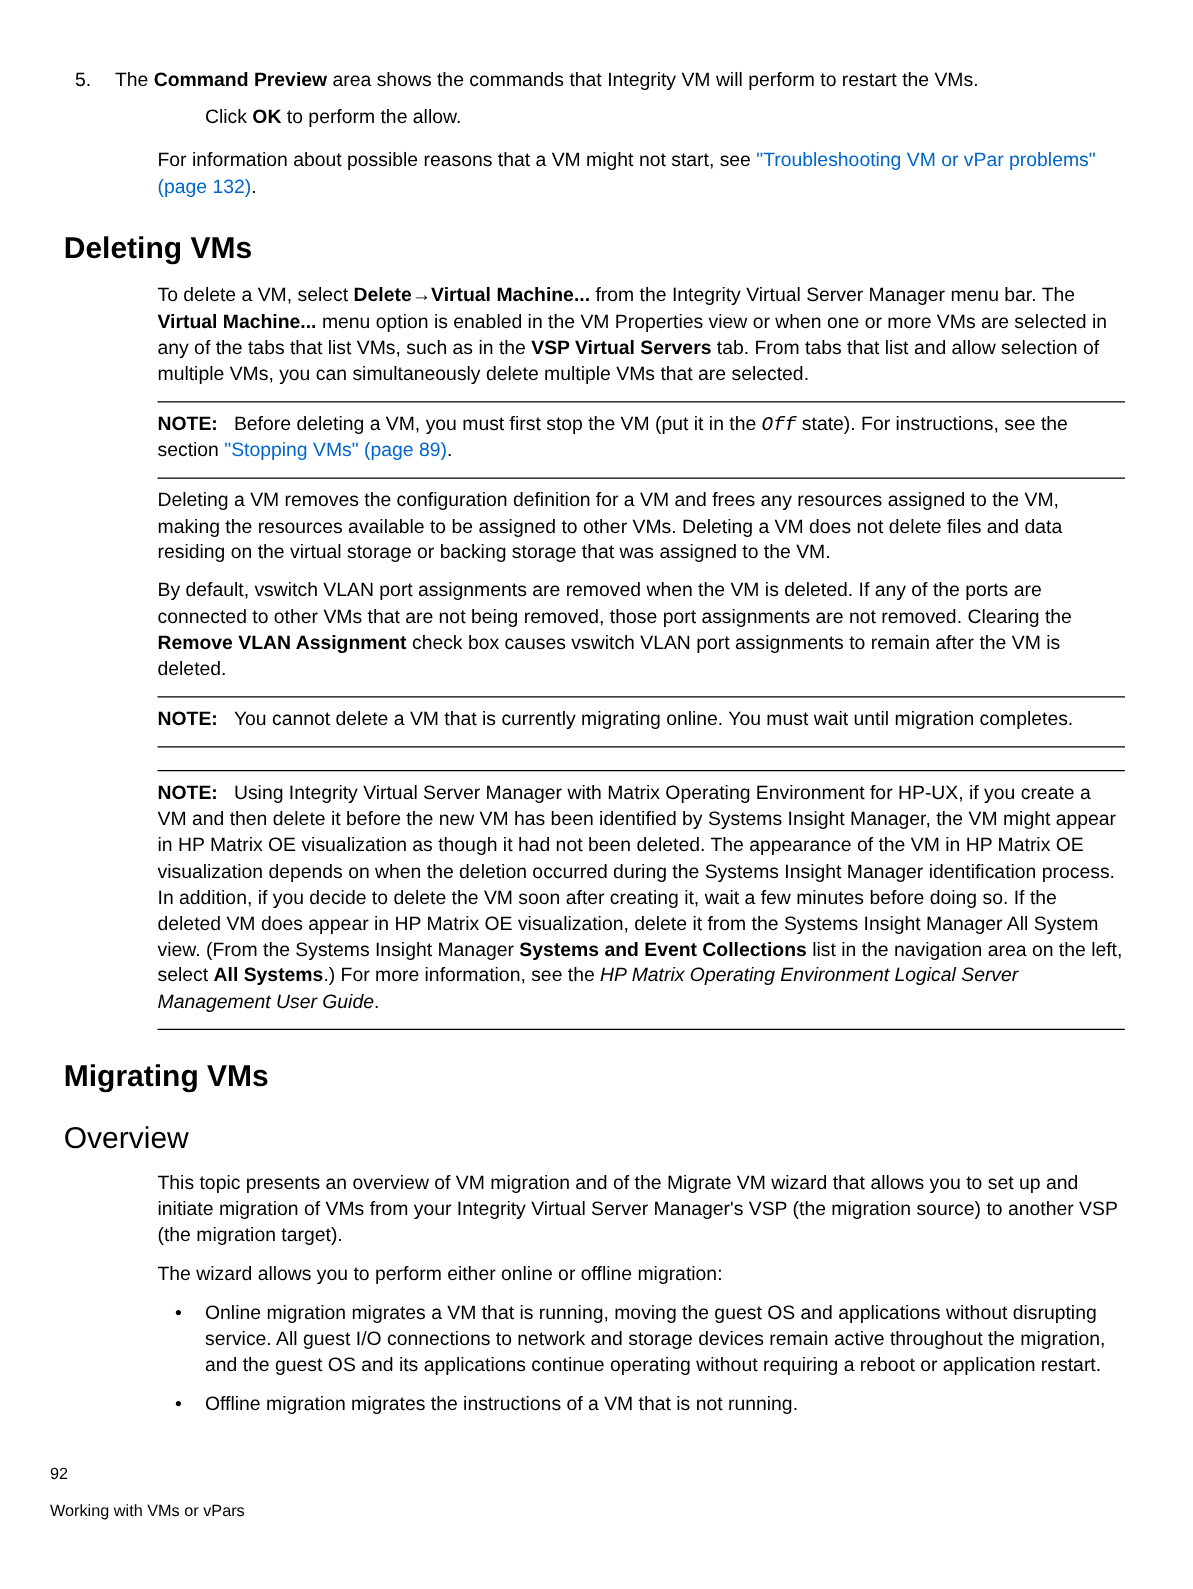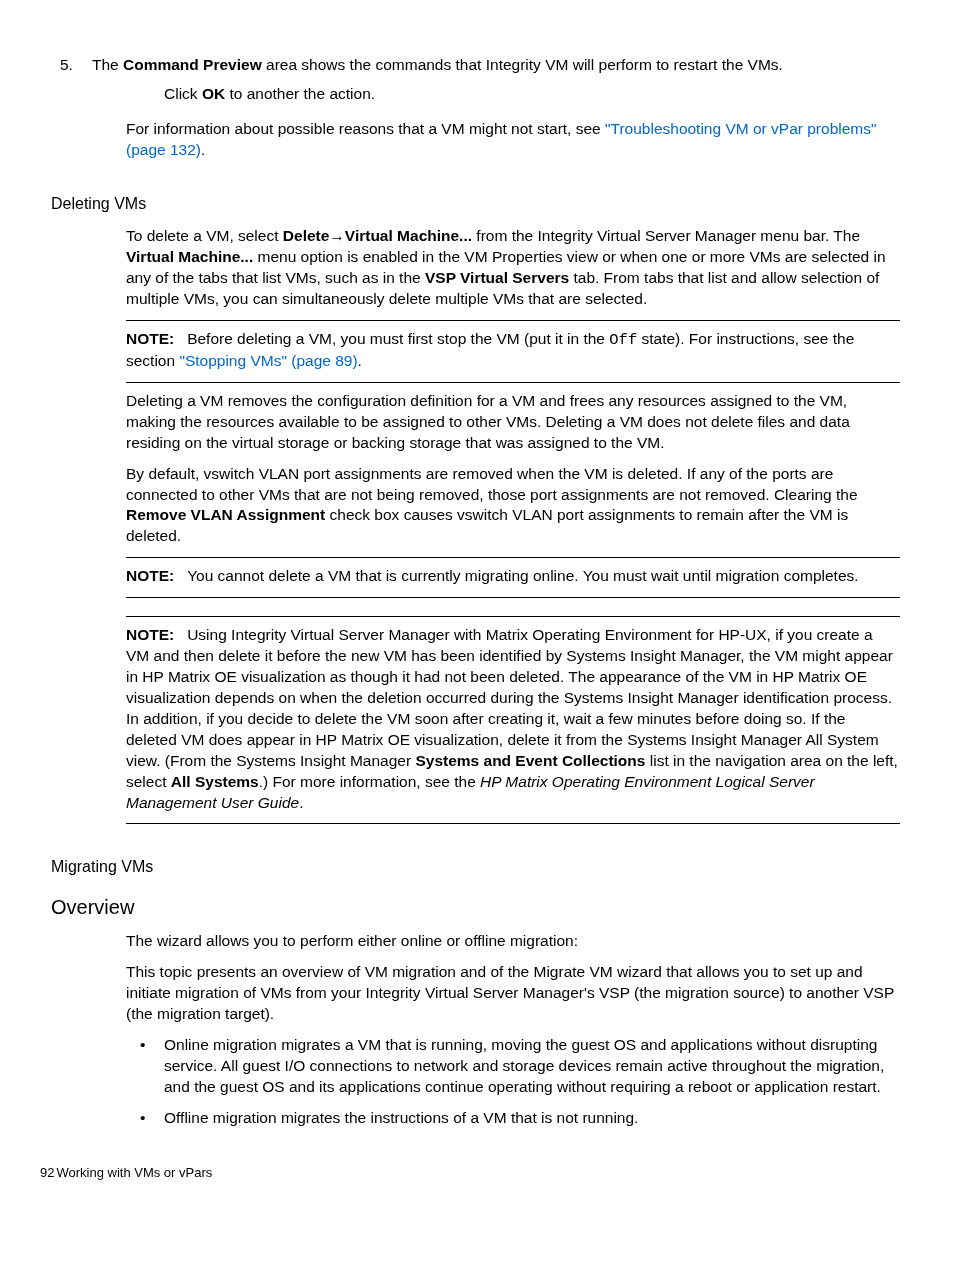--- a/index.html
+++ b/index.html
@@ -13,66 +13,67 @@
     padding: 55px 54px 40px 54px;
   }
   .step-row { display: flex; margin-bottom: 6px; }
   .step-num { width: 38px; flex-shrink: 0; padding-left: 6px; }
   .step-body { flex: 1; }
   .indent-body { margin-left: 72px; margin-bottom: 6px; }
   .para-body { margin-left: 72px; margin-bottom: 6px; margin-top: 14px; }
   .link { color: #0066cc; }
   h2.section {
     font-family: Arial, Helvetica, sans-serif;
-    font-weight: 400;
-    font-size: 16px;
-    margin-top: 32px;
+    font-weight: 700;
+    font-size: 24px;
+    margin-top: 22px;
     margin-bottom: 12px;
     margin-left: -3px;
   }
   h3.subsection {
     font-family: Arial, Helvetica, sans-serif;
     font-weight: 400;
-    font-size: 20px;
+    font-size: 24px;
     margin-top: 16px;
     margin-bottom: 10px;
     margin-left: -3px;
   }
   .body-block { margin-left: 72px; }
   .p { margin-bottom: 10px; }
   hr.rule {
     border: none;
     border-top: 1px solid #000;
     margin: 6px 0 8px 0;
   }
-  .mono { font-family: "Courier New", monospace; }
+  .mono { font-family: "Courier New", monospace; font-style: italic; }
   .bullet-row { display: flex; margin-bottom: 10px; margin-top: 4px; }
   .bullet-mark { width: 38px; flex-shrink: 0; text-align: left; padding-left: 14px; line-height: 1.35; }
   .bullet-body { flex: 1; }
   .footer {
     margin-top: 36px;
     font-size: 13px;
     display: flex;
-    gap: 2px;
+    gap: 12px;
     margin-left: -14px;
+    flex-direction: column;
   }
   b { font-weight: 700; }
   em { font-style: italic; }
 </style>
 </head>
 <body>
 
 <div class="step-row">
   <div class="step-num">5.</div>
   <div class="step-body">
     <span>The </span><b>Command Preview</b><span> area shows the commands that Integrity VM will perform to restart the VMs.</span>
   </div>
 </div>
 <div class="indent-body" style="margin-left:110px; margin-top:8px;">
-  <span>Click </span><b>OK</b><span> to another the action.</span>
+  <span>Click </span><b>OK</b><span> to perform the allow.</span>
 </div>
 
 <div class="para-body">
   <span>For information about possible reasons that a VM might not start, see </span><span class="link">"Troubleshooting VM or vPar problems" (page 132)</span><span>.</span>
 </div>
 
 <h2 class="section">Deleting VMs</h2>
 
 <div class="body-block">
   <div class="p">
@@ -102,22 +103,22 @@
   <div class="p">
     <b>NOTE:</b>&nbsp;&nbsp;&nbsp;<span>Using Integrity Virtual Server Manager with Matrix Operating Environment for HP-UX, if you create a VM and then delete it before the new VM has been identified by Systems Insight Manager, the VM might appear in HP Matrix OE visualization as though it had not been deleted. The appearance of the VM in HP Matrix OE visualization depends on when the deletion occurred during the Systems Insight Manager identification process. In addition, if you decide to delete the VM soon after creating it, wait a few minutes before doing so. If the deleted VM does appear in HP Matrix OE visualization, delete it from the Systems Insight Manager All System view. (From the Systems Insight Manager </span><b>Systems and Event Collections</b><span> list in the navigation area on the left, select </span><b>All Systems</b><span>.) For more information, see the </span><em>HP Matrix Operating Environment Logical Server Management User Guide</em><span>.</span>
   </div>
   <hr class="rule">
 </div>
 
 <h2 class="section">Migrating VMs</h2>
 <h3 class="subsection">Overview</h3>
 
 <div class="body-block">
+  <div class="p">This topic presents an overview of VM migration and of the Migrate VM wizard that allows you to set up and initiate migration of VMs from your Integrity Virtual Server Manager's VSP (the migration source) to another VSP (the migration target).</div>
   <div class="p">The wizard allows you to perform either online or offline migration:</div>
-  <div class="p">This topic presents an overview of VM migration and of the Migrate VM wizard that allows you to set up and initiate migration of VMs from your Integrity Virtual Server Manager's VSP (the migration source) to another VSP (the migration target).</div>
 
   <div class="bullet-row">
     <div class="bullet-mark">•</div>
     <div class="bullet-body">Online migration migrates a VM that is running, moving the guest OS and applications without disrupting service. All guest I/O connections to network and storage devices remain active throughout the migration, and the guest OS and its applications continue operating without requiring a reboot or application restart.</div>
   </div>
   <div class="bullet-row">
     <div class="bullet-mark">•</div>
     <div class="bullet-body">Offline migration migrates the instructions of a VM that is not running.</div>
   </div>
 </div>

